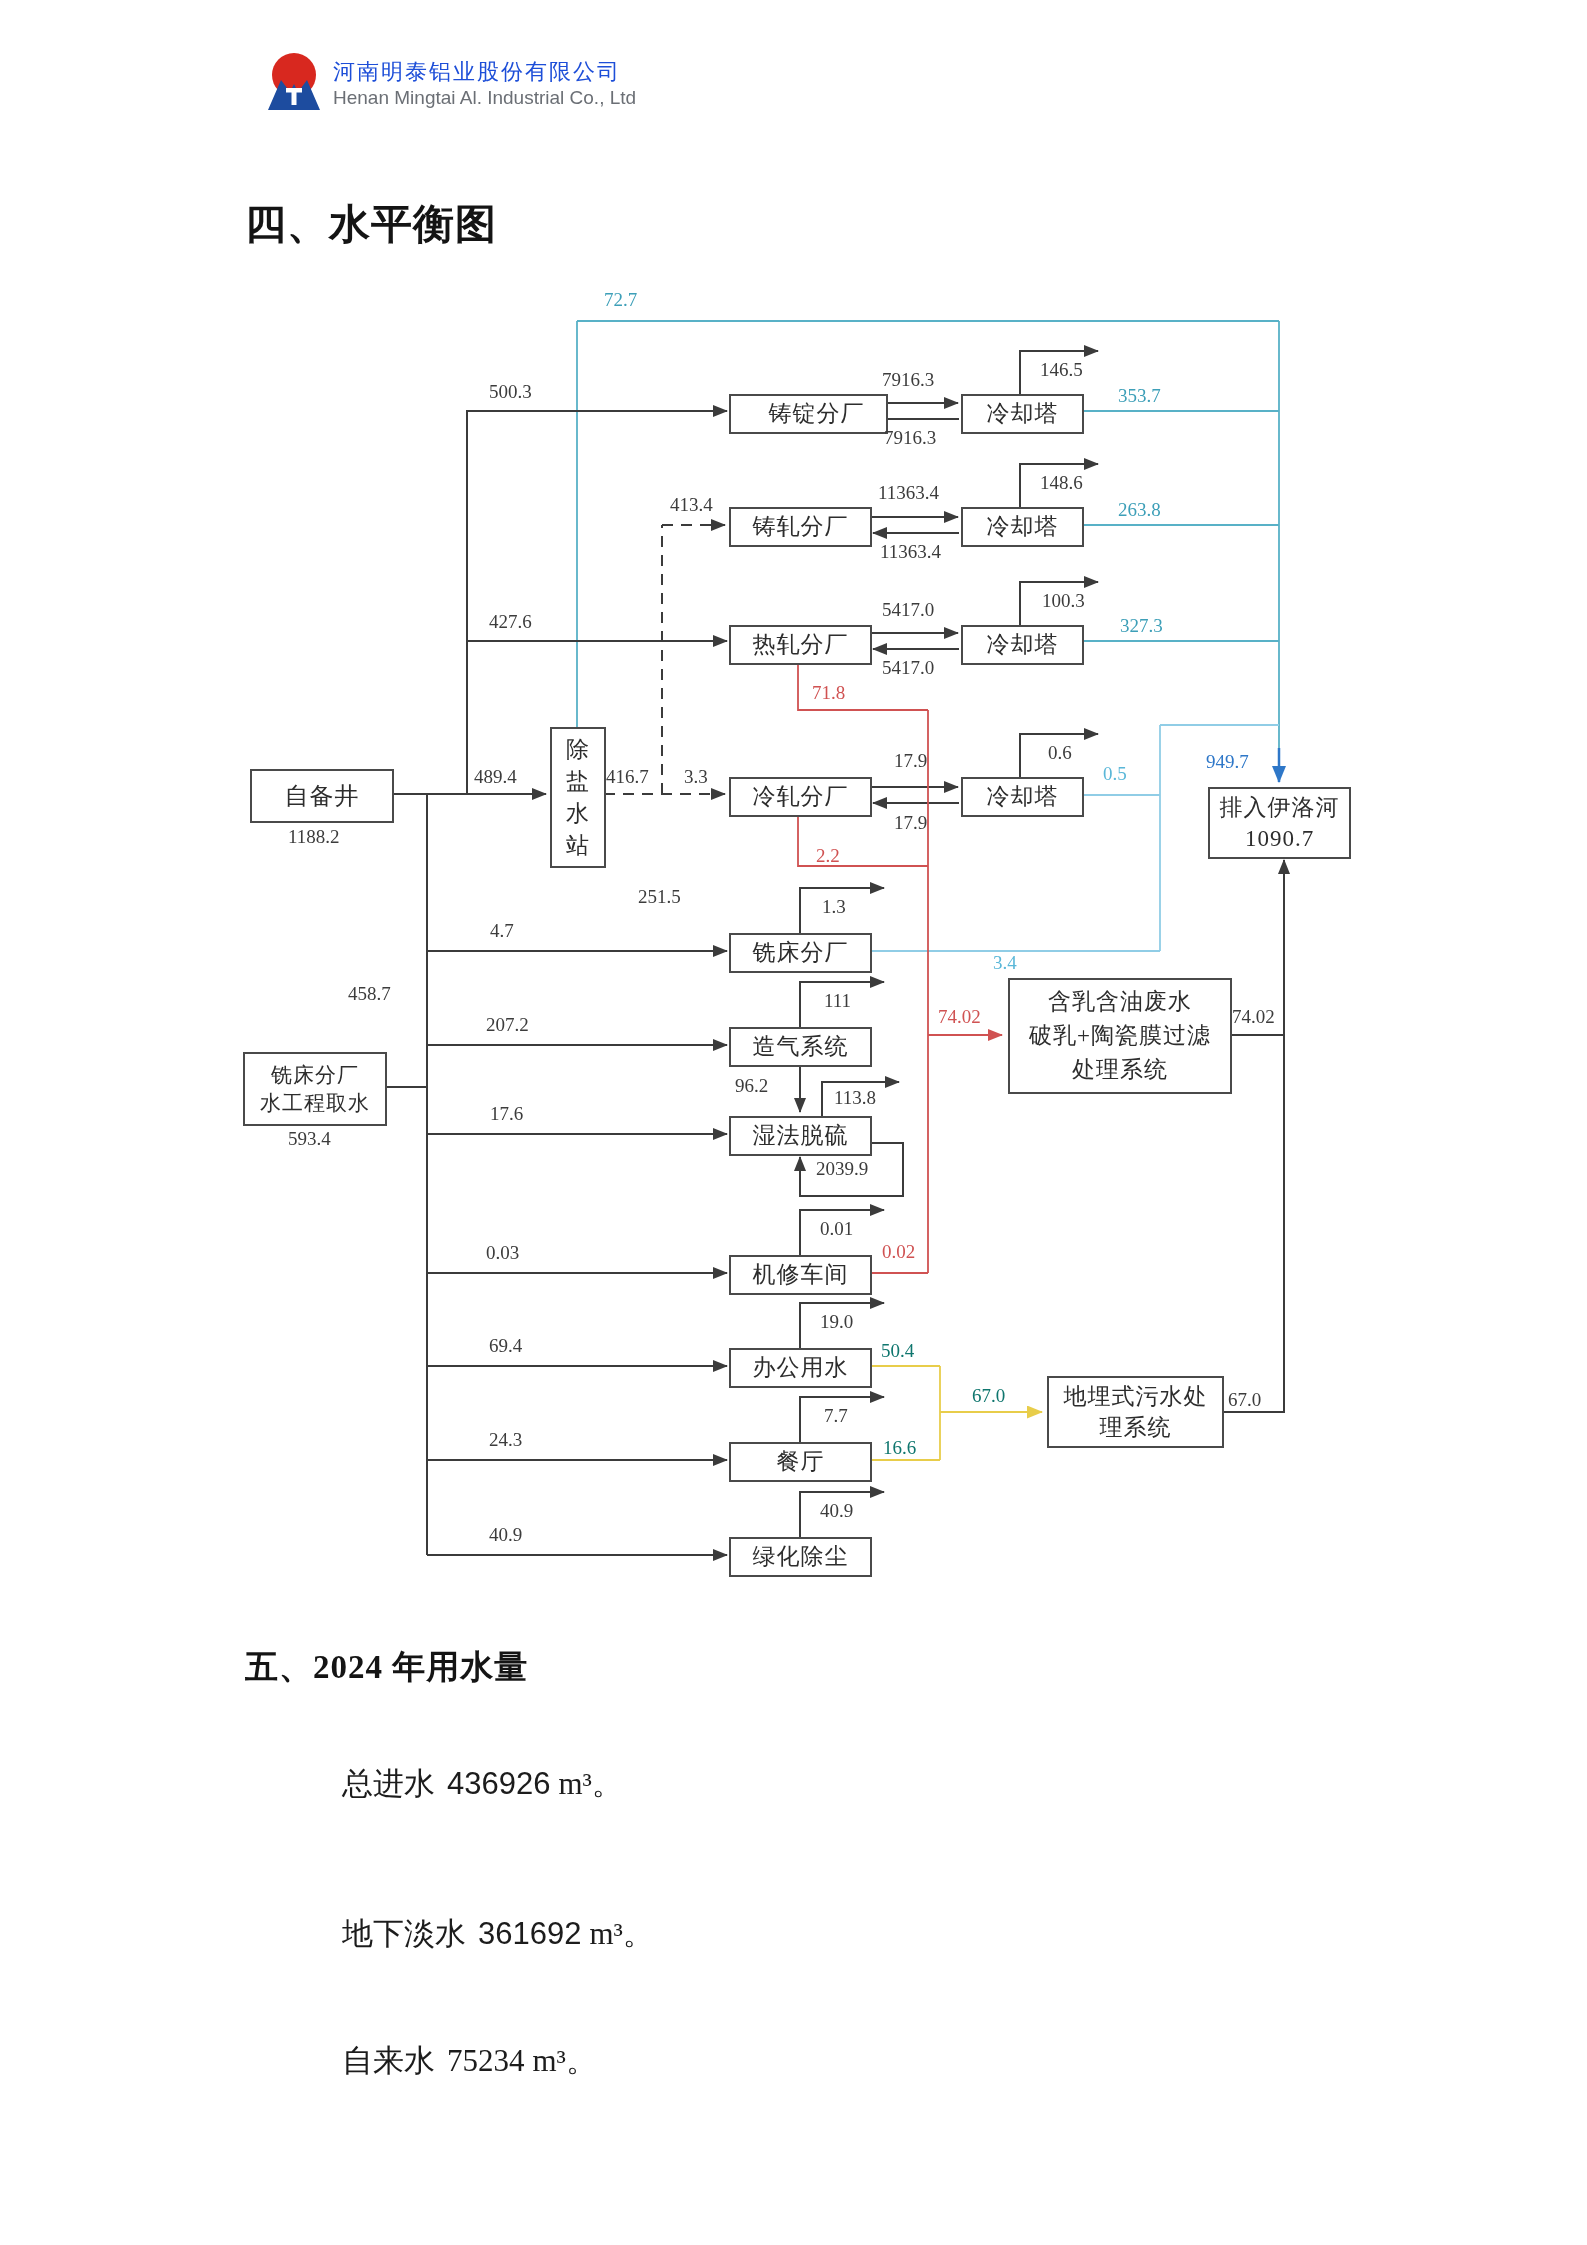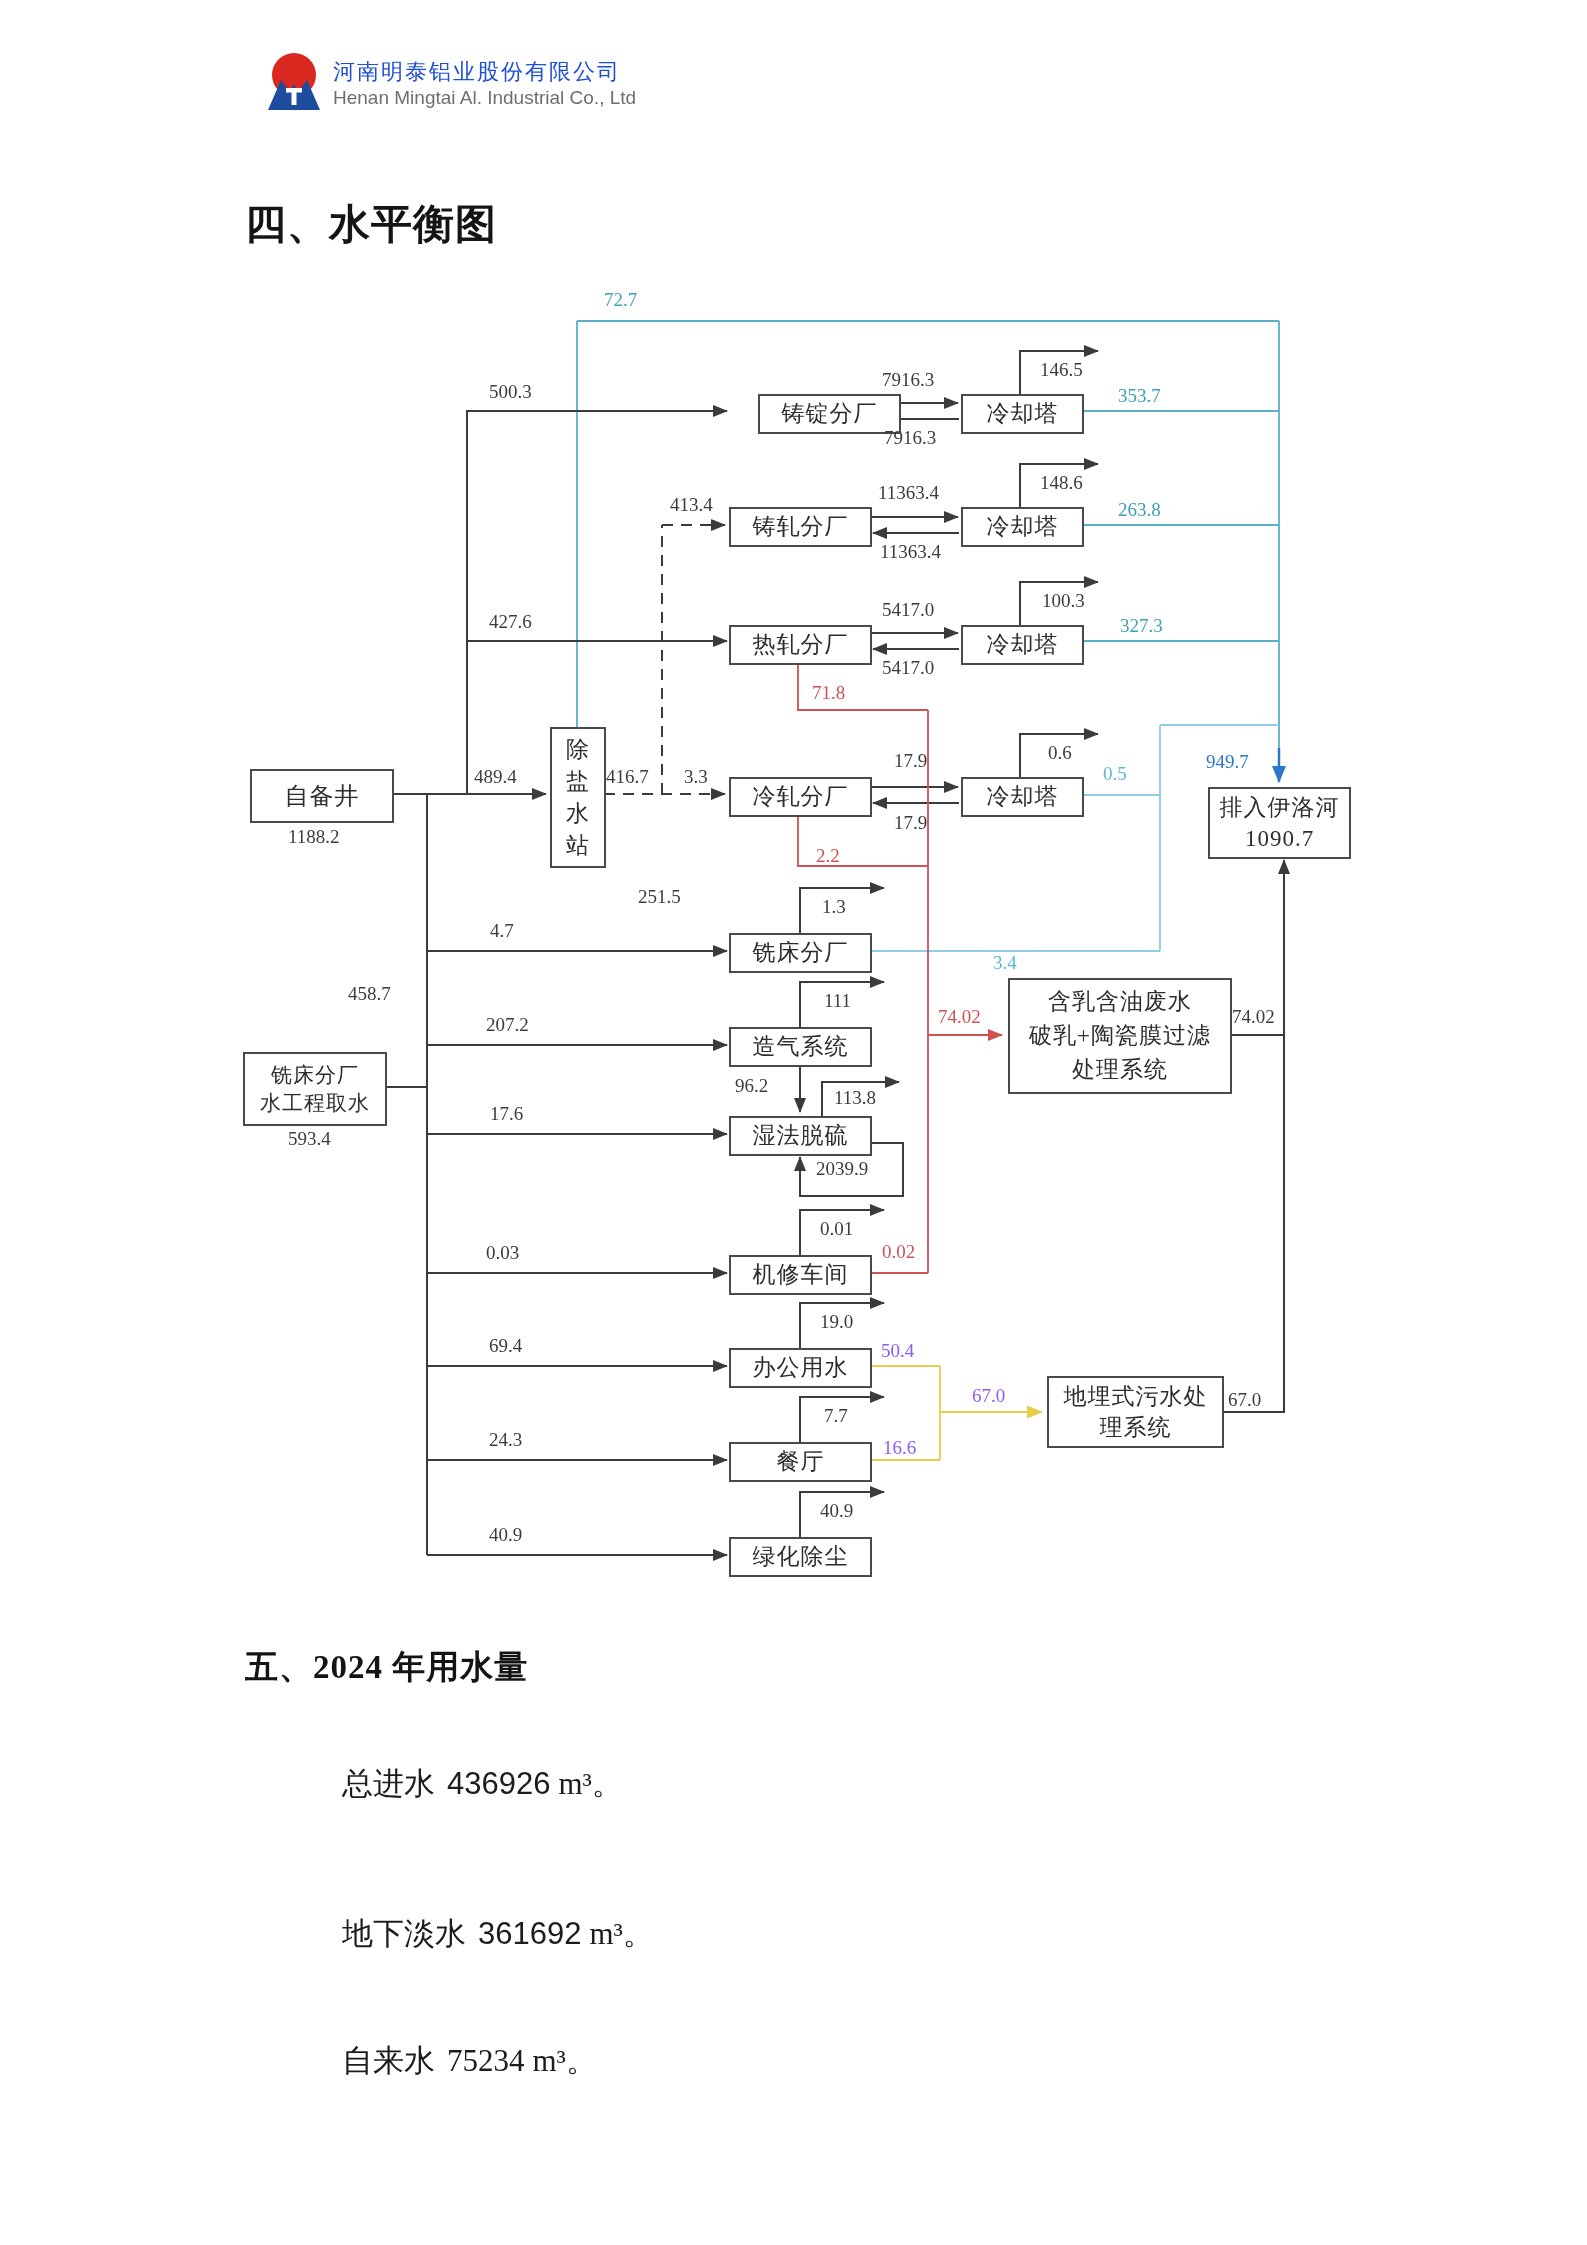--- a/index.html
+++ b/index.html
@@ -6,21 +6,21 @@
   .page{position:relative;width:1587px;height:2245px;background:#ffffff;margin:0 auto;overflow:hidden;
         font-family:"Liberation Serif",serif;}
   .hdr-cn{position:absolute;left:333px;top:57px;font-size:22px;letter-spacing:2px;color:#1d4ed8;}
   .hdr-en{position:absolute;left:333px;top:87px;font-size:19px;color:#6b6f75;font-family:"Liberation Sans",sans-serif;}
   .sec-title{position:absolute;font-weight:bold;color:#141414;font-size:41px;letter-spacing:1px;}
   .diagram-svg{position:absolute;left:0;top:0;}
   .box{position:absolute;border:2px solid #4a4a4a;background:#fff;display:flex;align-items:center;
        justify-content:center;text-align:center;color:#2d2d2d;font-size:23px;letter-spacing:1px;line-height:30px;}
   .box .vert{width:26px;word-break:break-all;line-height:32px;}
   .fl{position:absolute;font-size:19px;color:#3c3c3c;white-space:nowrap;}
-  .teal{color:#3d9fb8}.lb{color:#5ab7d8}.red{color:#d05252}.yel{color:#8b5cf6}.blue{color:#2e77c8}
+  .teal{color:#3d9fb8}.lb{color:#5ab7d8}.red{color:#d05252}.yel{color:#0f766e}.blue{color:#2e77c8}
   .s5line{position:absolute;font-size:31px;color:#1c1c1c;}
   .s5num{font-family:"Liberation Sans",sans-serif;margin:0 8px 0 12px;}
   .s5num.serif{font-family:"Liberation Serif",serif;}
 </style>
 </head>
 <body>
 
 <div class="page">
 
   <svg width="60" height="64" viewBox="0 0 60 64" style="position:absolute;left:264px;top:50px;">
@@ -137,21 +137,21 @@
   <div class="box" style="left:243px;top:1052px;width:140px;height:70px;font-size:21px;line-height:28px;">
     <span>
         <span style="display:block">铣床分厂</span>
         <span style="display:block">水工程取水</span>
       </span>
   </div>
   <div class="box" style="left:550px;top:727px;width:52px;height:137px;">
     <span class="vert">除盐水站</span>
   </div>
 
-  <div class="box" style="left:758px;top:394px;width:139px;height:36px;">铸锭分厂</div>
+  <div class="box" style="left:729px;top:394px;width:139px;height:36px;padding-left:16px;">铸锭分厂</div>
   <div class="box" style="left:729px;top:507px;width:139px;height:36px;">铸轧分厂</div>
   <div class="box" style="left:729px;top:625px;width:139px;height:36px;">热轧分厂</div>
   <div class="box" style="left:729px;top:777px;width:139px;height:36px;">冷轧分厂</div>
 
   <div class="box" style="left:961px;top:394px;width:119px;height:36px;">冷却塔</div>
   <div class="box" style="left:961px;top:507px;width:119px;height:36px;">冷却塔</div>
   <div class="box" style="left:961px;top:625px;width:119px;height:36px;">冷却塔</div>
   <div class="box" style="left:961px;top:777px;width:119px;height:36px;">冷却塔</div>
 
   <div class="box" style="left:729px;top:933px;width:139px;height:36px;">铣床分厂</div>

